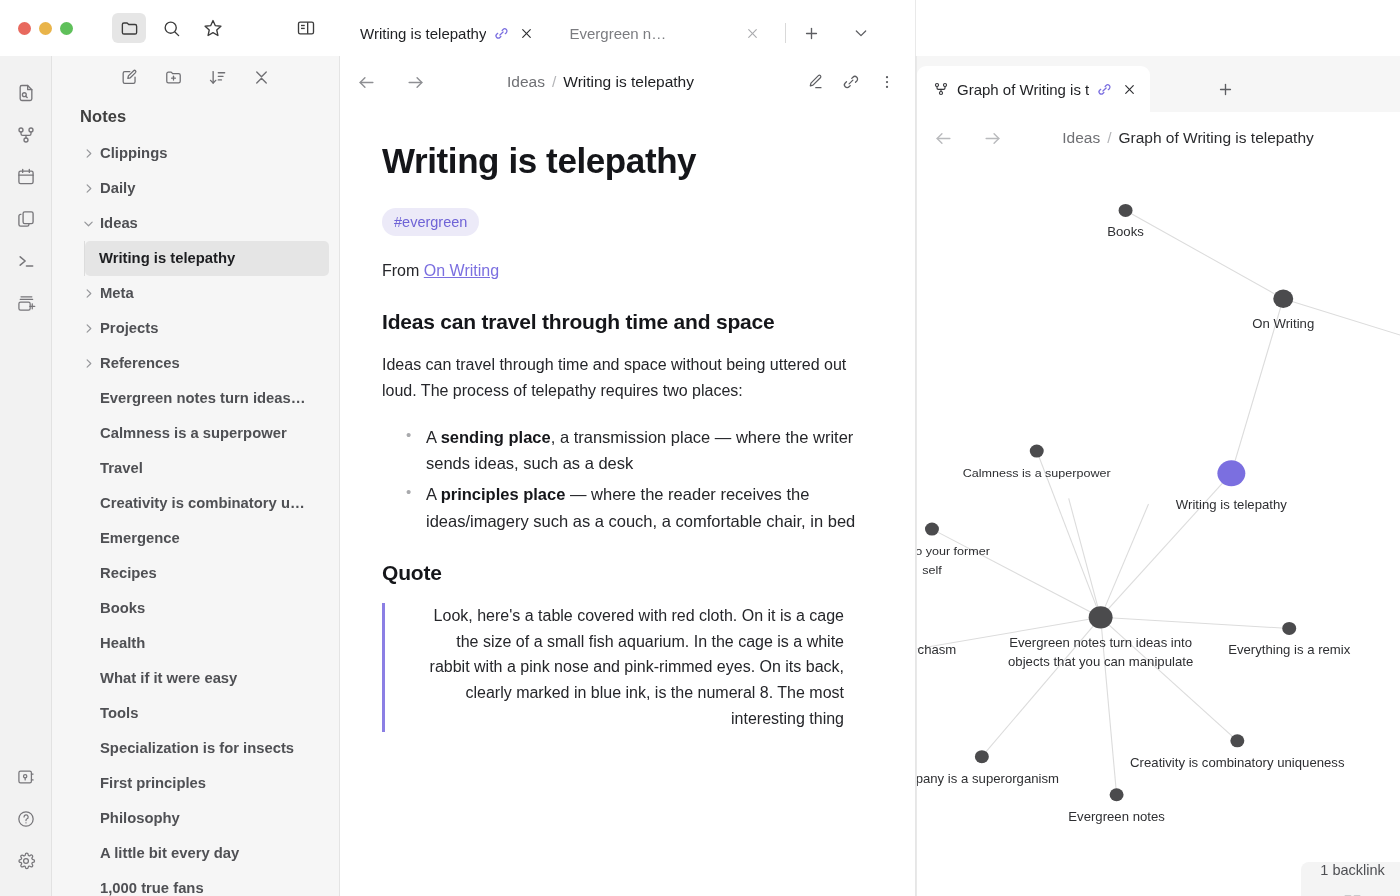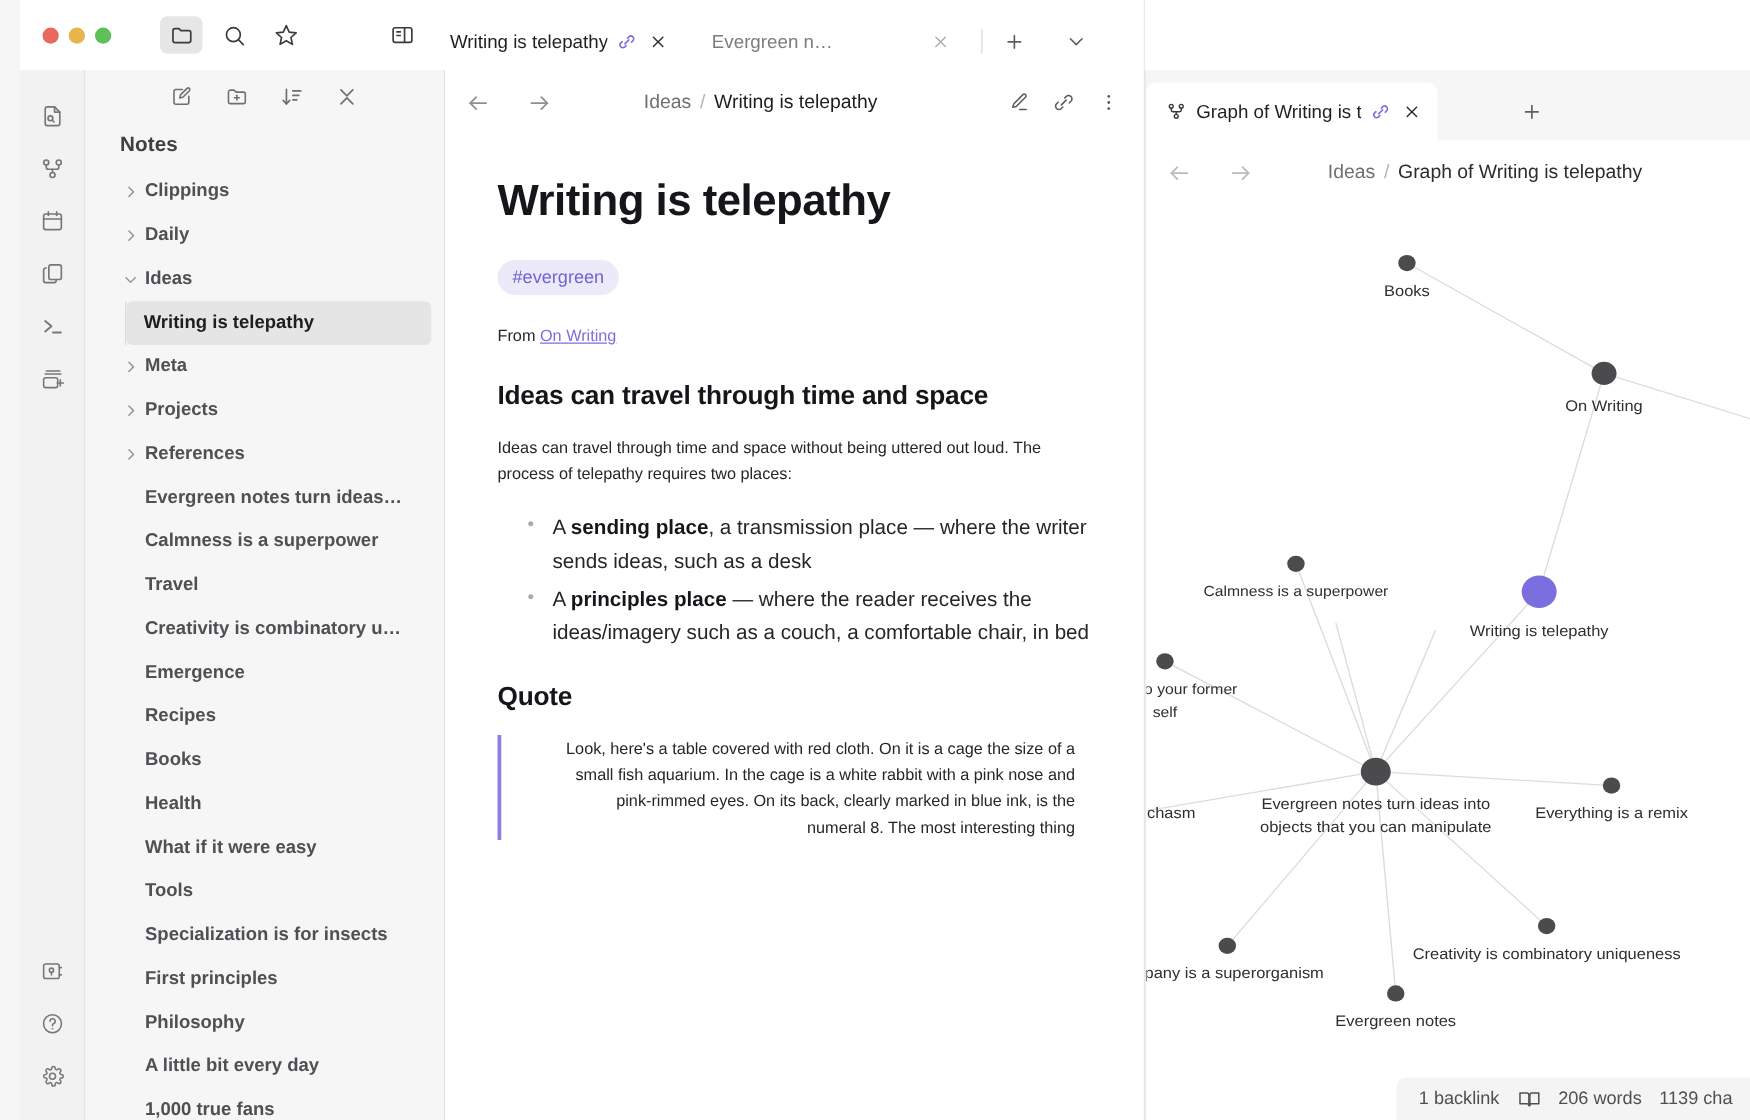--- a/index.html
+++ b/index.html
@@ -4,21 +4,21 @@
 <title>Obsidian</title>
 <style>
   * { box-sizing: border-box; margin: 0; padding: 0; }
   html, body {
     width: 1400px; height: 896px;
     overflow: hidden;
     font-family: "Liberation Sans", sans-serif;
     background: #ffffff;
     -webkit-font-smoothing: antialiased;
   }
-  .app { position: relative; width: 1400px; height: 896px; display: flex; flex-direction: column; background:#f6f6f6;padding-left:16px; }
+  .app { position: relative; width: 1400px; height: 896px; display: flex; flex-direction: column; background:#f6f6f6; }
 
   
   .titlebar {
     height: 56px; flex: 0 0 56px;
     display: flex; align-items: center;
     background: #ffffff;
     position: relative;
     z-index: 5;
   }
   .traffic { display: flex; align-items: center; gap: 8px; padding-left: 18px; width:112px;}
@@ -149,21 +149,21 @@
   .doc h1 {
     font-size: 35px; line-height: 1.2; font-weight: bold; color: #15161a;
     letter-spacing: -0.4px; margin-bottom: 26px;
   }
   .tagrow { margin-bottom: 22px; }
   .tag {
     display: inline-block;
     background: #eceaf8; color: #6f63d6;
     font-size: 14.5px; padding: 6px 12px; border-radius: 14px;
   }
-  .doc p { font-size: 13px; line-height: 1.62; color: #25262a; margin-bottom: 20px; }
+  .doc p { font-size: 16px; line-height: 1.62; color: #25262a; margin-bottom: 20px; }
   .doc a.ilink { color: #7b6fe0; text-decoration: underline; }
   .doc h2 {
     font-size: 21px; font-weight: bold; color: #15161a;
     margin: 26px 0 18px; letter-spacing: -0.2px;
   }
   .doc ul { list-style: none; margin: 0 0 16px 0; padding-left: 24px; }
   .doc ul li {
     position: relative; font-size: 16.5px; line-height: 1.62; color: #25262a;
     padding-left: 20px; margin-bottom: 4px;
   }
@@ -205,20 +205,21 @@
   .statusbar {
     position: absolute; right: 0; bottom: 0;
     background: #f4f4f4;
     border-radius: 8px 0 0 0;
     height: 34px;
     display: flex; align-items: center; gap: 14px;
     padding: 0 14px 0 18px;
     font-size: 14.5px; color: #4e4f53;
     white-space: nowrap;
     overflow: hidden;
+    flex-direction: column;
   }
   .statusbar .sb-icon { display: flex; align-items: center; color: #4e4f53;}
 
   
   .pane-split {
     position: absolute; top: 56px; bottom: 0; left: 915px; width: 1px;
     background: #e6e6e6; z-index: 4; pointer-events: none;
   }
   .titlebar-split {
     position:absolute; top:0; left:915px; width:1px; height:56px; background:#e9e9e9; z-index: 7;

